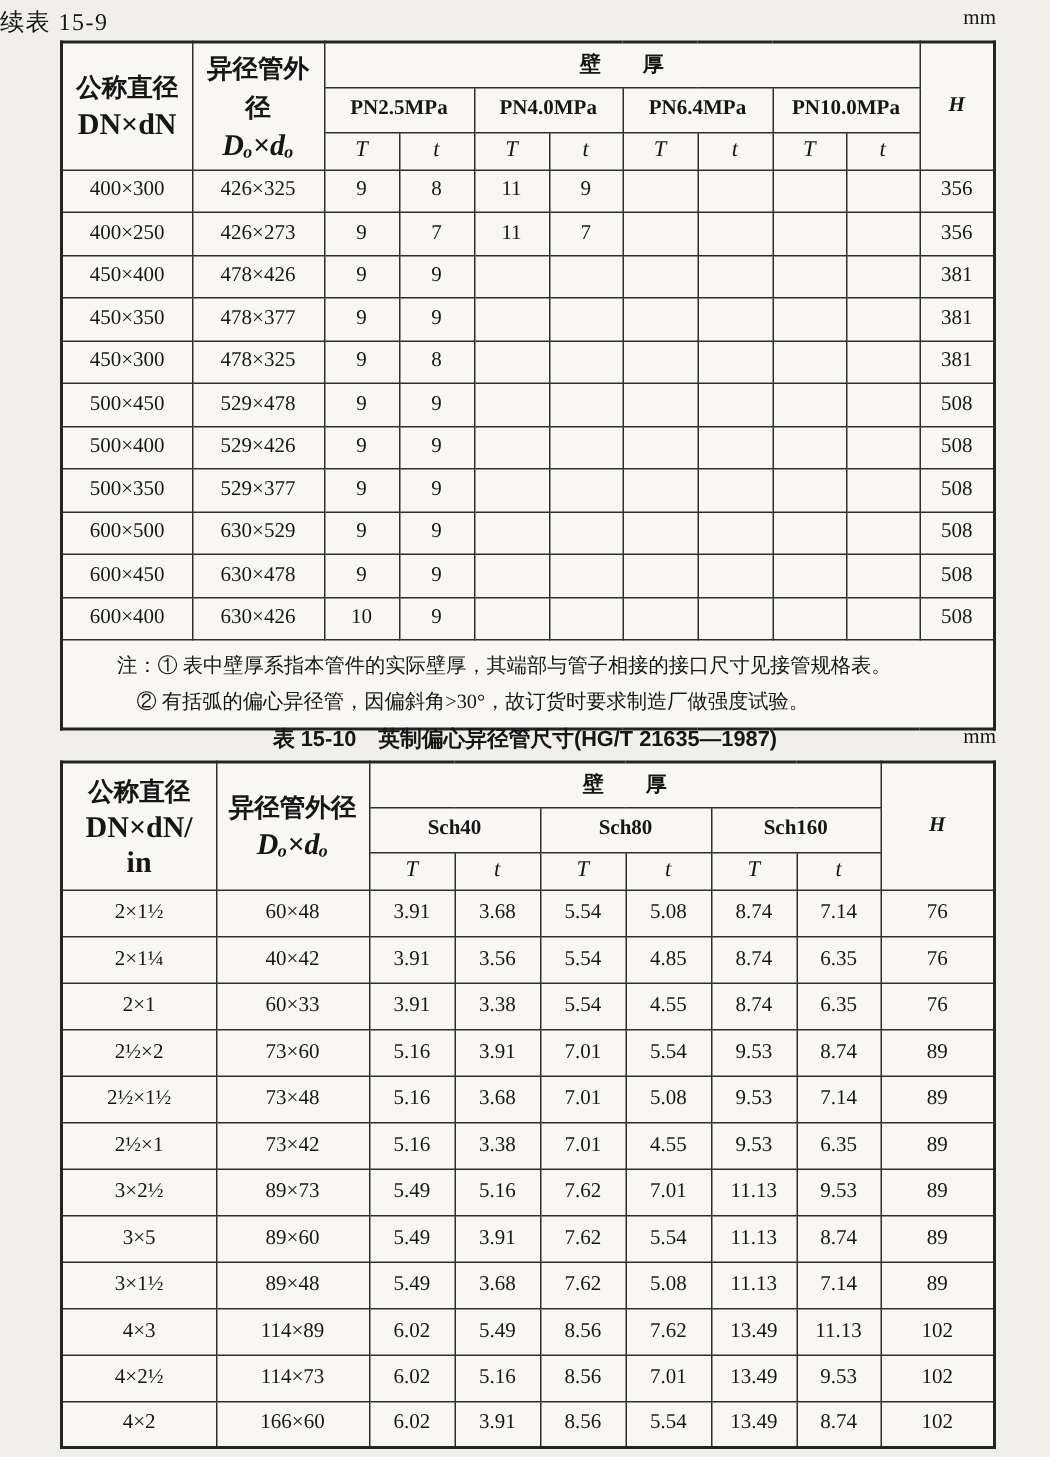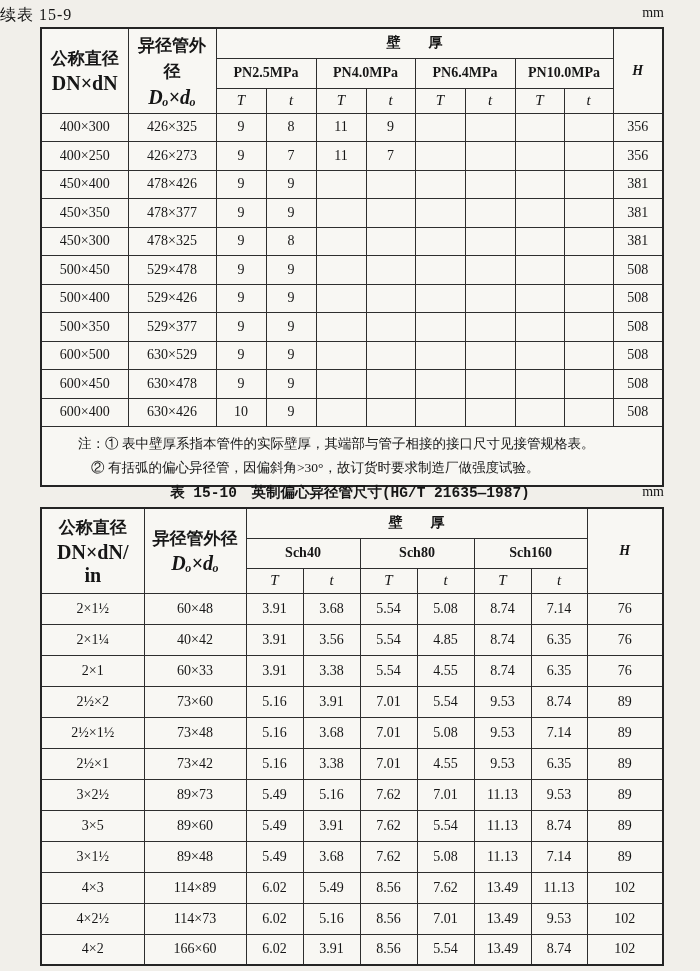--- a/index.html
+++ b/index.html
@@ -50,21 +50,21 @@
     padding: 5px 6px 6px 0; line-height: 1.75;
   }
   .note-line1 { padding-left: 36px; }
   .note-line2 { padding-left: 49px; }
 
   .caption2-row {
     position: absolute; top: 483px; left: 0; width: 100%; height: 20px;
   }
   .caption2 {
     width: 100%; text-align: center;
-    font-family: Liberation Mono, monospace;
+    font-family: Liberation Sans, sans-serif;
     font-weight: bold; font-size: 14.5px;
   }
   .unit-mid {
     position: absolute; top: 1px; right: 36px; font-size: 14px;
     font-family: "Liberation Serif", serif; font-weight: normal;
   }
 </style>
 </head>
 <body>
 

